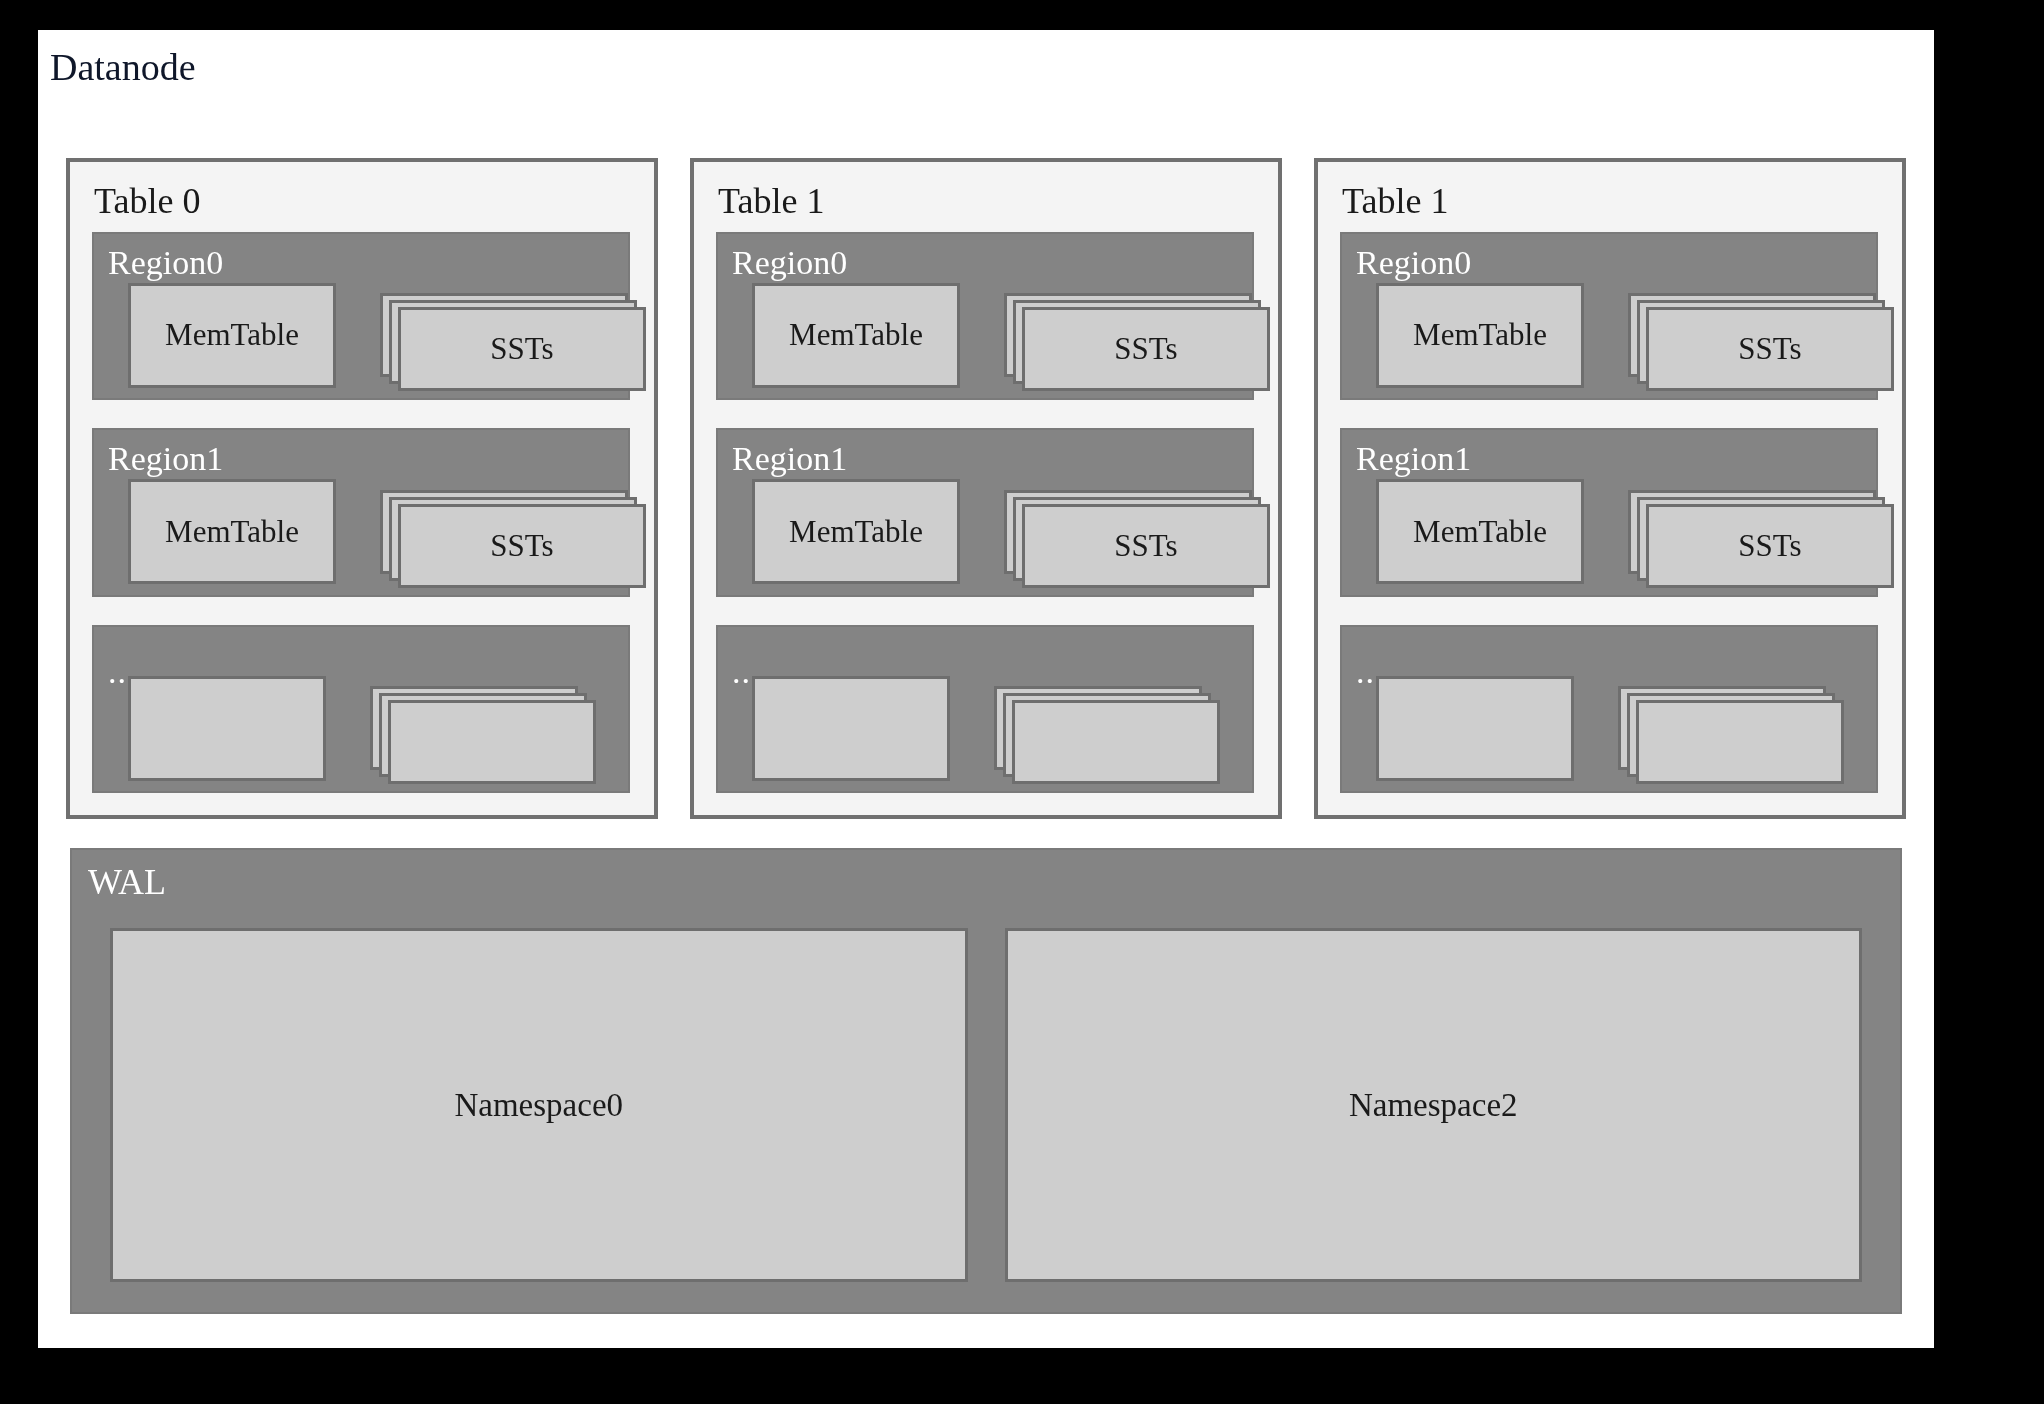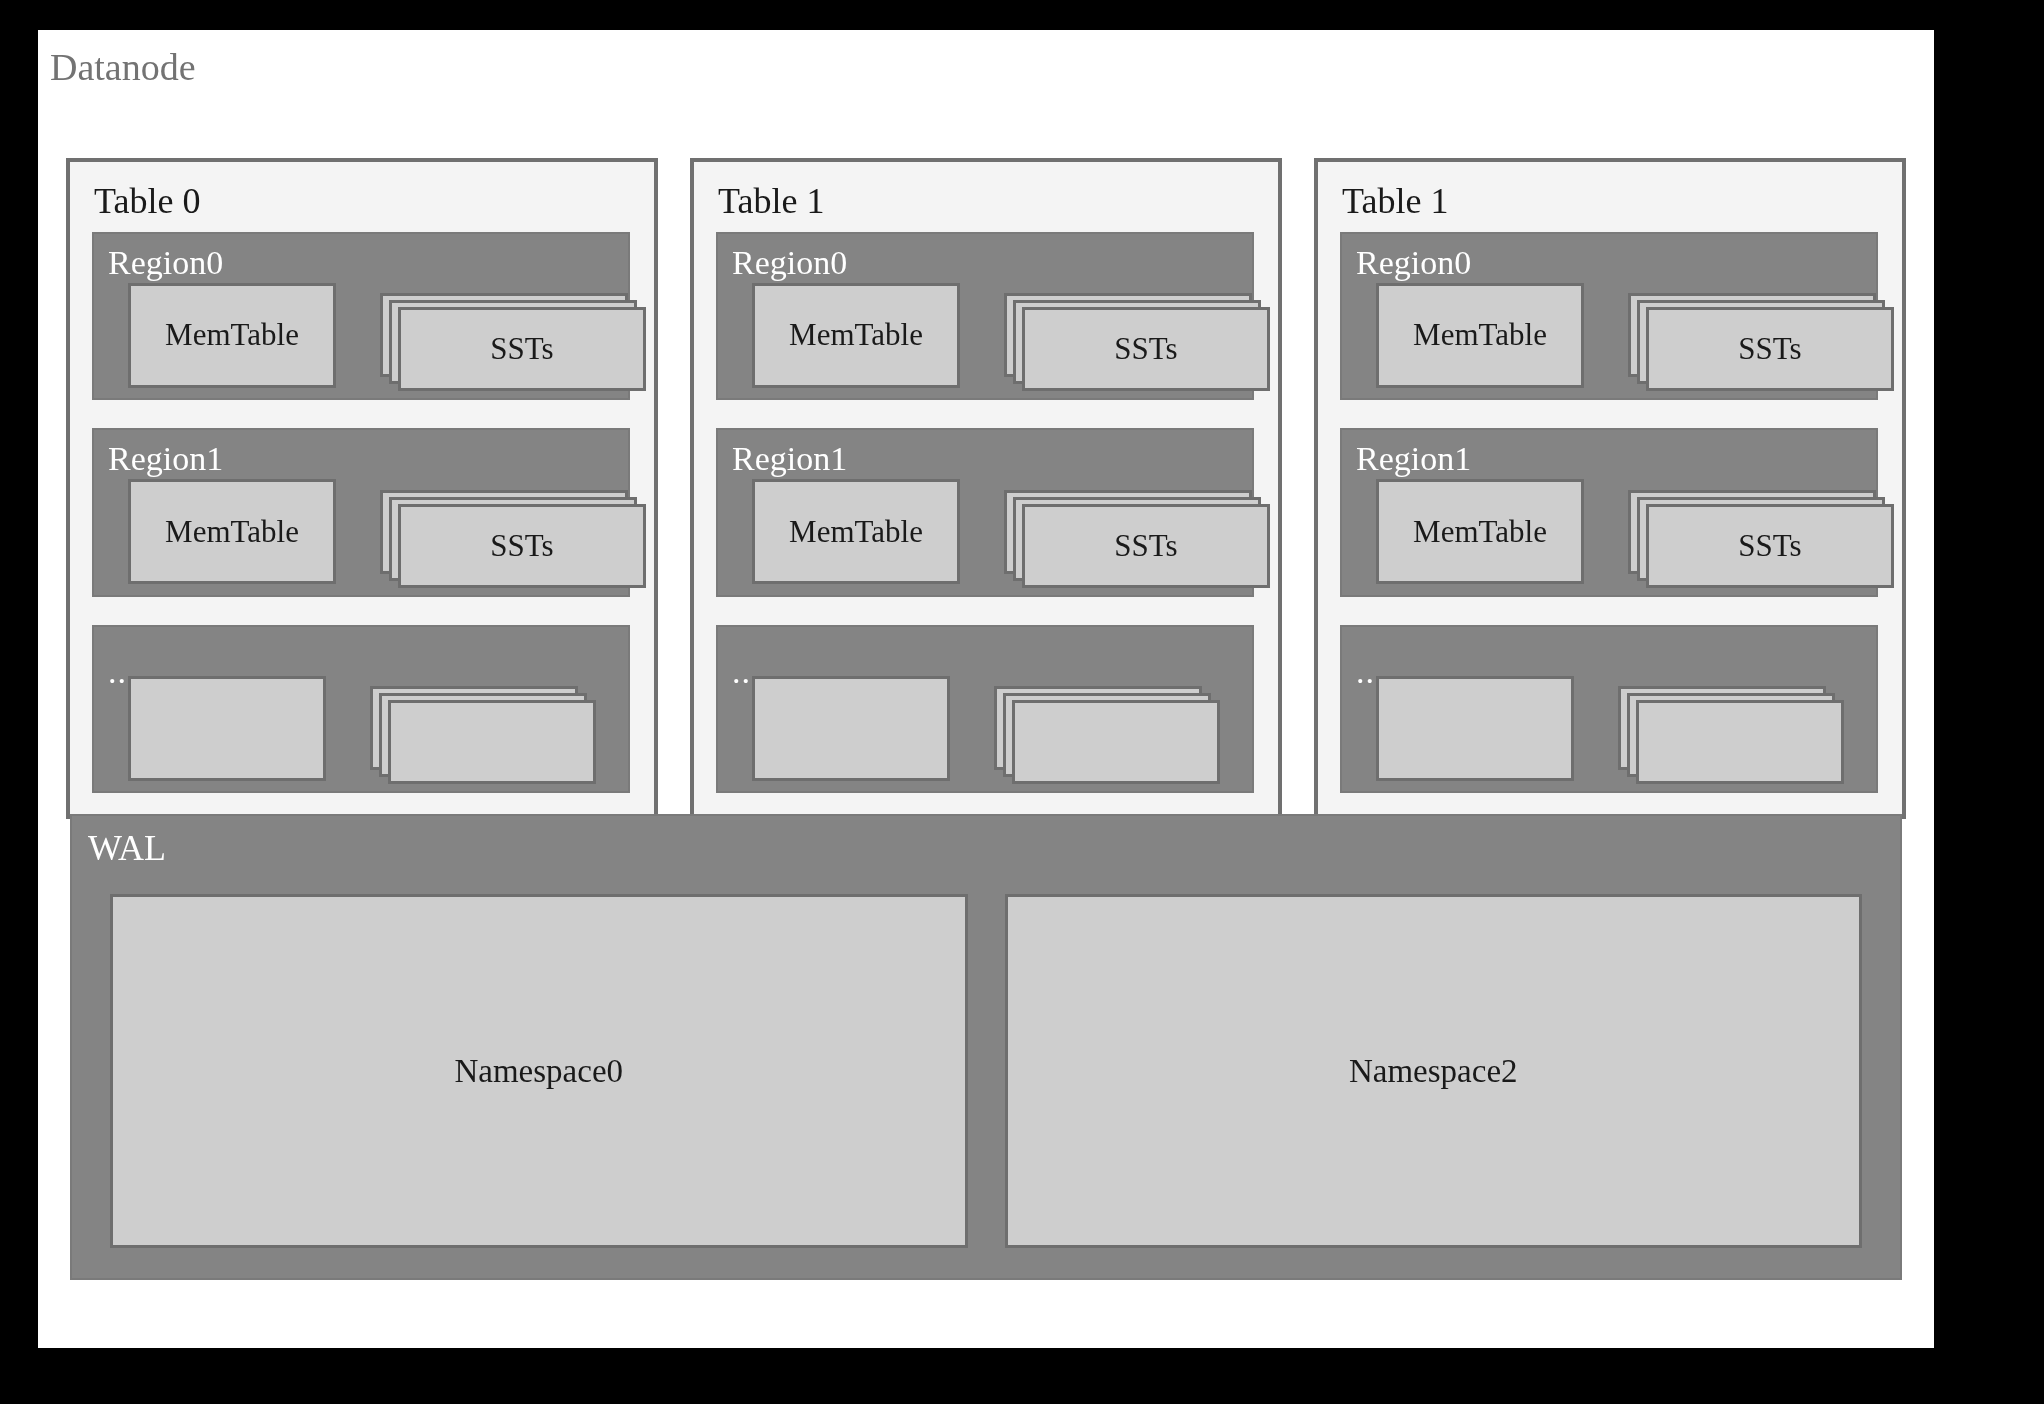--- a/index.html
+++ b/index.html
@@ -24,21 +24,21 @@
     background: #ffffff;
     box-sizing: border-box;
   }
 
   
   .datanode-title {
     position: absolute;
     left: 12px;
     top: 18px;
     font-size: 38px;
-    color: #737373;
+    color: #0f172a;
     line-height: 1;
     white-space: nowrap;
   }
 
   
   .tables-row {
     position: absolute;
     left: 28px;
     top: 128px;
     width: 1840px;
@@ -150,21 +150,21 @@
   
   .region.ellipsis-row .region-body { padding-left: 34px; }
   .region.ellipsis-row .memtable { width: 198px; }
   .region.ellipsis-row .sst-stack,
   .region.ellipsis-row .sst-layer { width: 208px; }
 
   
   .wal {
     position: absolute;
     left: 32px;
-    top: 784px;
+    top: 818px;
     width: 1832px;
     height: 466px;
     background: #848484;
     border: 2px solid #7a7a7a;
     box-sizing: border-box;
     text-align: center;
   }
   .wal-title {
     position: absolute;
     left: 16px;

